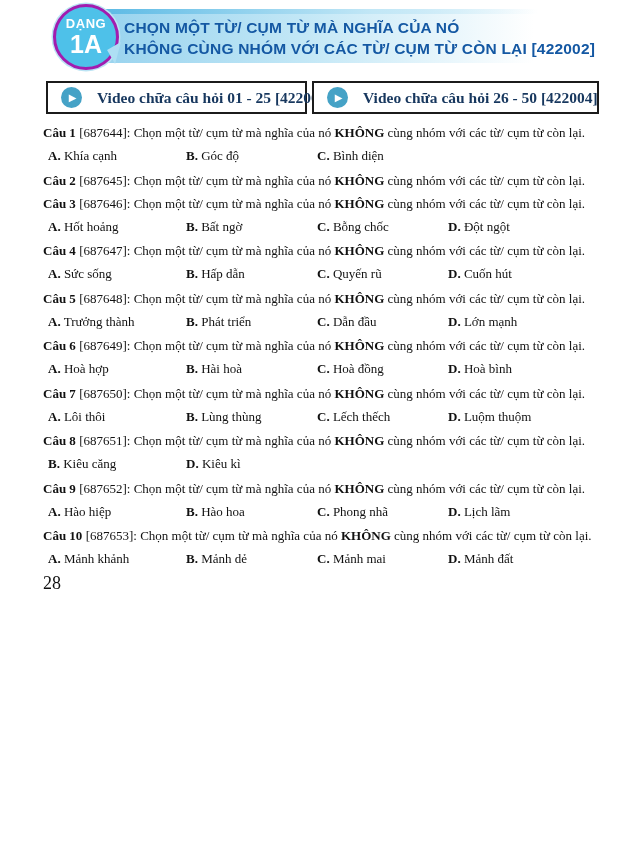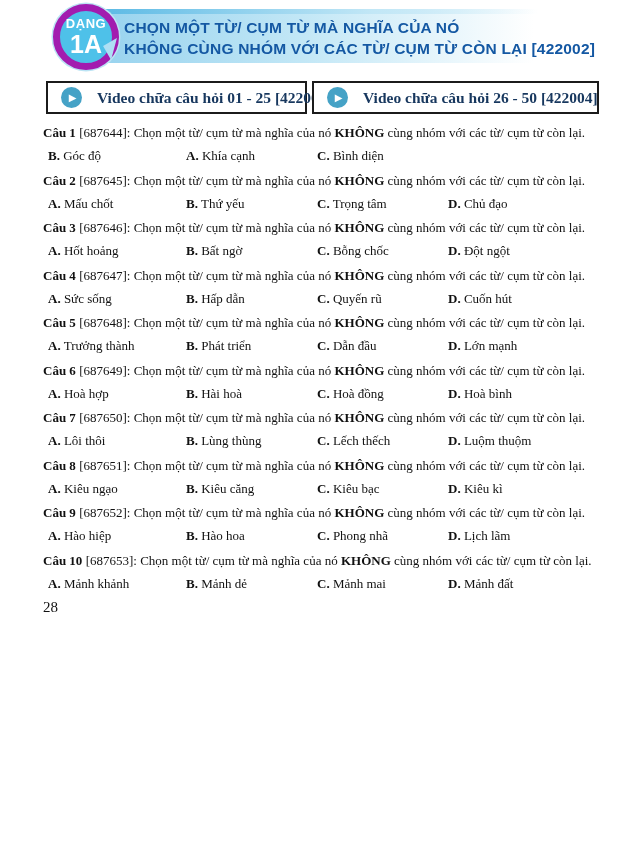--- a/index.html
+++ b/index.html
@@ -40,21 +40,21 @@
     color: var(--accent);
     letter-spacing: 0.2px;
     white-space: nowrap;
   }
   .badge {
     position: absolute;
     left: 53px; top: 4px;
     width: 66px; height: 66px;
     border-radius: 50%;
     background: var(--badge-blue);
-    border: 7px solid #a21caf;
+    border: 3px solid #a21caf;
     box-shadow: 0 0 0 1.5px var(--badge-ring);
     z-index: 2;
     display: flex; flex-direction: column;
     align-items: center; justify-content: center;
     color: #ffffff;
     font-family: "Liberation Sans", "DejaVu Sans", sans-serif;
     font-weight: bold;
   }
   .badge::after {
     content: "";
@@ -118,21 +118,21 @@
   .opts {
     display: grid;
     grid-template-columns: 138px 131px 131px 1fr;
     margin: 0 0 1px 5px;
     line-height: 23.5px;
   }
   .opt { white-space: nowrap; }
 
   .page-num {
     margin: 0 12px 0 43px;
-    font-size: 15px;
+    font-size: 18px;
     line-height: 22px;
   }
 </style>
 </head>
 <body>
 
 <div class="page">
 
   <div class="header">
     <div class="badge">
@@ -153,34 +153,28 @@
     <div class="video-box video-box-2">
       <span class="play-icon">▶</span>
       <span class="video-label">Video chữa câu hỏi 26 - 50 [422004]</span>
     </div>
   </div>
 
   <div class="questions" id="questions">
     <div class="q-block">
       <p class="stem"><b>Câu 1</b> <span>[687644]:</span> <span>Chọn một từ/ cụm từ mà nghĩa của nó</span> <b>KHÔNG</b> <span>cùng nhóm với các từ/ cụm từ còn lại.</span></p>
       <div class="opts">
+        <span class="opt"><b>A.</b> <span>Khía cạnh</span></span>
         <span class="opt"><b>B.</b> <span>Góc độ</span></span>
-        <span class="opt"><b>A.</b> <span>Khía cạnh</span></span>
         <span class="opt"><b>C.</b> <span>Bình diện</span></span>
       </div>
     </div>
 
     <div class="q-block">
       <p class="stem"><b>Câu 2</b> <span>[687645]:</span> <span>Chọn một từ/ cụm từ mà nghĩa của nó</span> <b>KHÔNG</b> <span>cùng nhóm với các từ/ cụm từ còn lại.</span></p>
-      <div class="opts">
-        <span class="opt"><b>A.</b> <span>Mấu chốt</span></span>
-        <span class="opt"><b>B.</b> <span>Thứ yếu</span></span>
-        <span class="opt"><b>C.</b> <span>Trọng tâm</span></span>
-        <span class="opt"><b>D.</b> <span>Chủ đạo</span></span>
-      </div>
     </div>
 
     <div class="q-block">
       <p class="stem"><b>Câu 3</b> <span>[687646]:</span> <span>Chọn một từ/ cụm từ mà nghĩa của nó</span> <b>KHÔNG</b> <span>cùng nhóm với các từ/ cụm từ còn lại.</span></p>
       <div class="opts">
         <span class="opt"><b>A.</b> <span>Hốt hoảng</span></span>
         <span class="opt"><b>B.</b> <span>Bất ngờ</span></span>
         <span class="opt"><b>C.</b> <span>Bỗng chốc</span></span>
         <span class="opt"><b>D.</b> <span>Đột ngột</span></span>
       </div>
@@ -222,23 +216,21 @@
         <span class="opt"><b>A.</b> <span>Lôi thôi</span></span>
         <span class="opt"><b>B.</b> <span>Lùng thùng</span></span>
         <span class="opt"><b>C.</b> <span>Lếch thếch</span></span>
         <span class="opt"><b>D.</b> <span>Luộm thuộm</span></span>
       </div>
     </div>
 
     <div class="q-block">
       <p class="stem"><b>Câu 8</b> <span>[687651]:</span> <span>Chọn một từ/ cụm từ mà nghĩa của nó</span> <b>KHÔNG</b> <span>cùng nhóm với các từ/ cụm từ còn lại.</span></p>
       <div class="opts">
-        <span class="opt"><b>A.</b> <span>Kiêu ngạo</span></span>
         <span class="opt"><b>B.</b> <span>Kiêu căng</span></span>
-        <span class="opt"><b>C.</b> <span>Kiêu bạc</span></span>
         <span class="opt"><b>D.</b> <span>Kiêu kì</span></span>
       </div>
     </div>
 
     <div class="q-block">
       <p class="stem"><b>Câu 9</b> <span>[687652]:</span> <span>Chọn một từ/ cụm từ mà nghĩa của nó</span> <b>KHÔNG</b> <span>cùng nhóm với các từ/ cụm từ còn lại.</span></p>
       <div class="opts">
         <span class="opt"><b>A.</b> <span>Hào hiệp</span></span>
         <span class="opt"><b>B.</b> <span>Hào hoa</span></span>
         <span class="opt"><b>C.</b> <span>Phong nhã</span></span>

